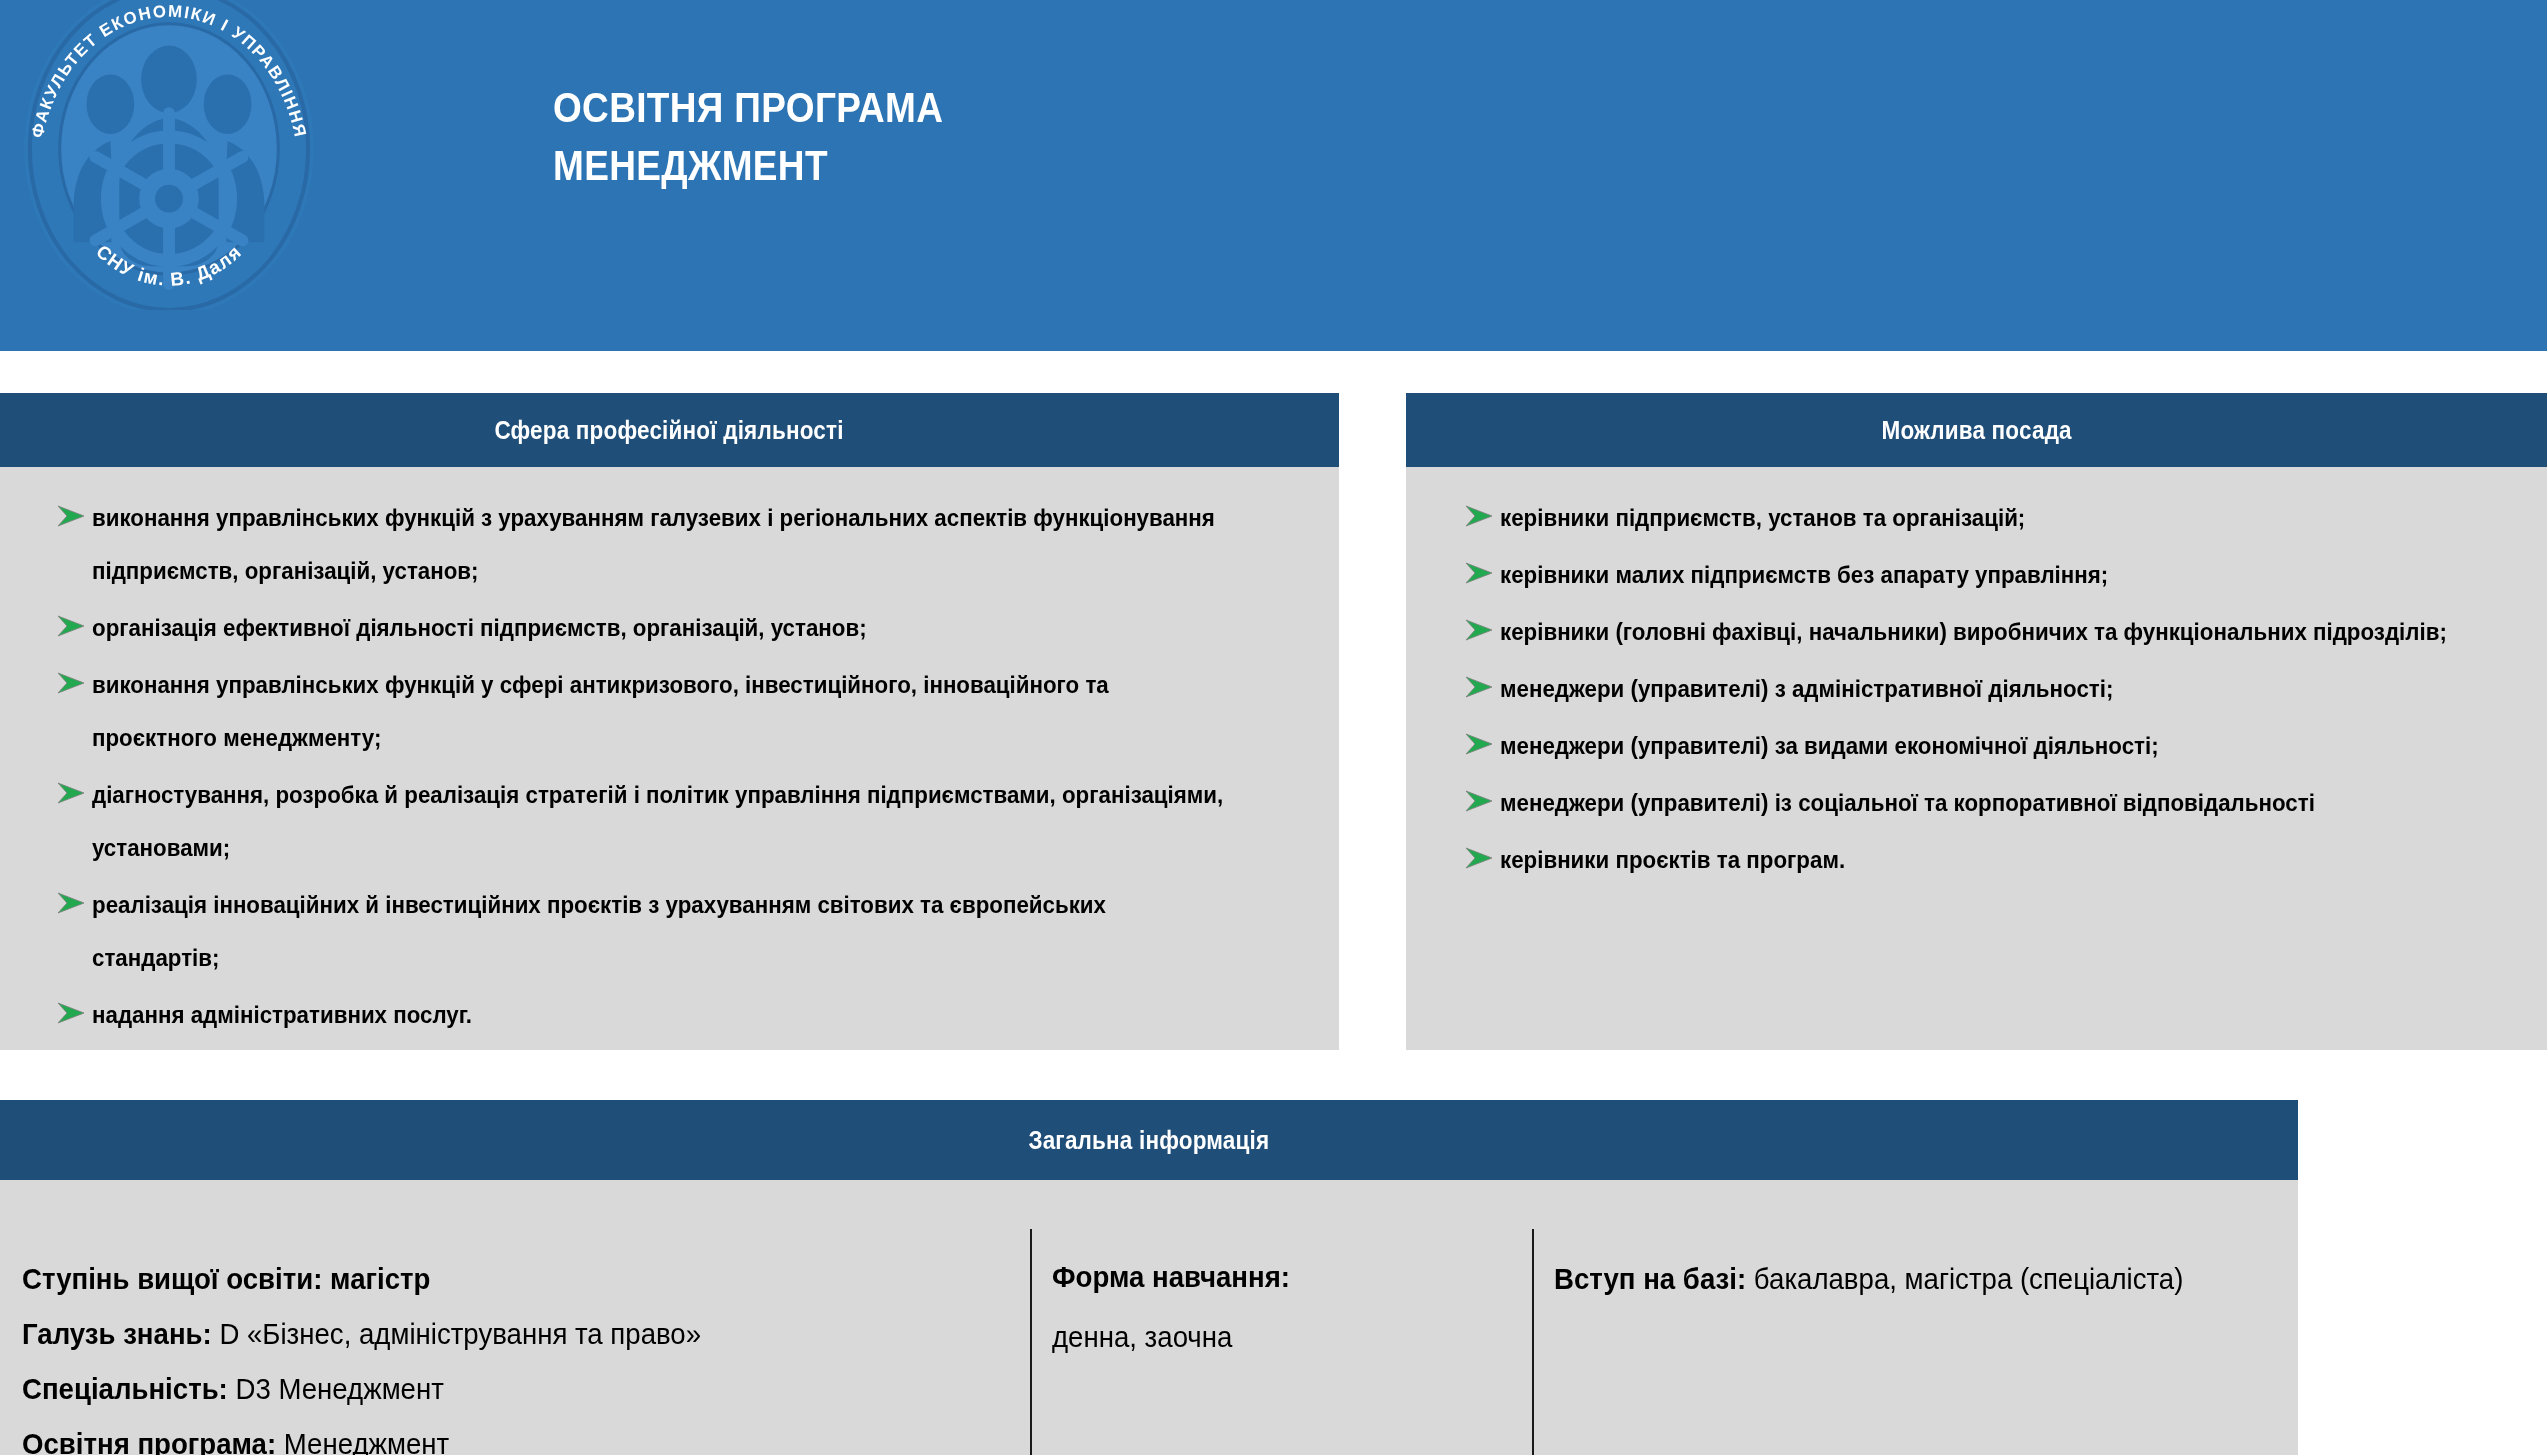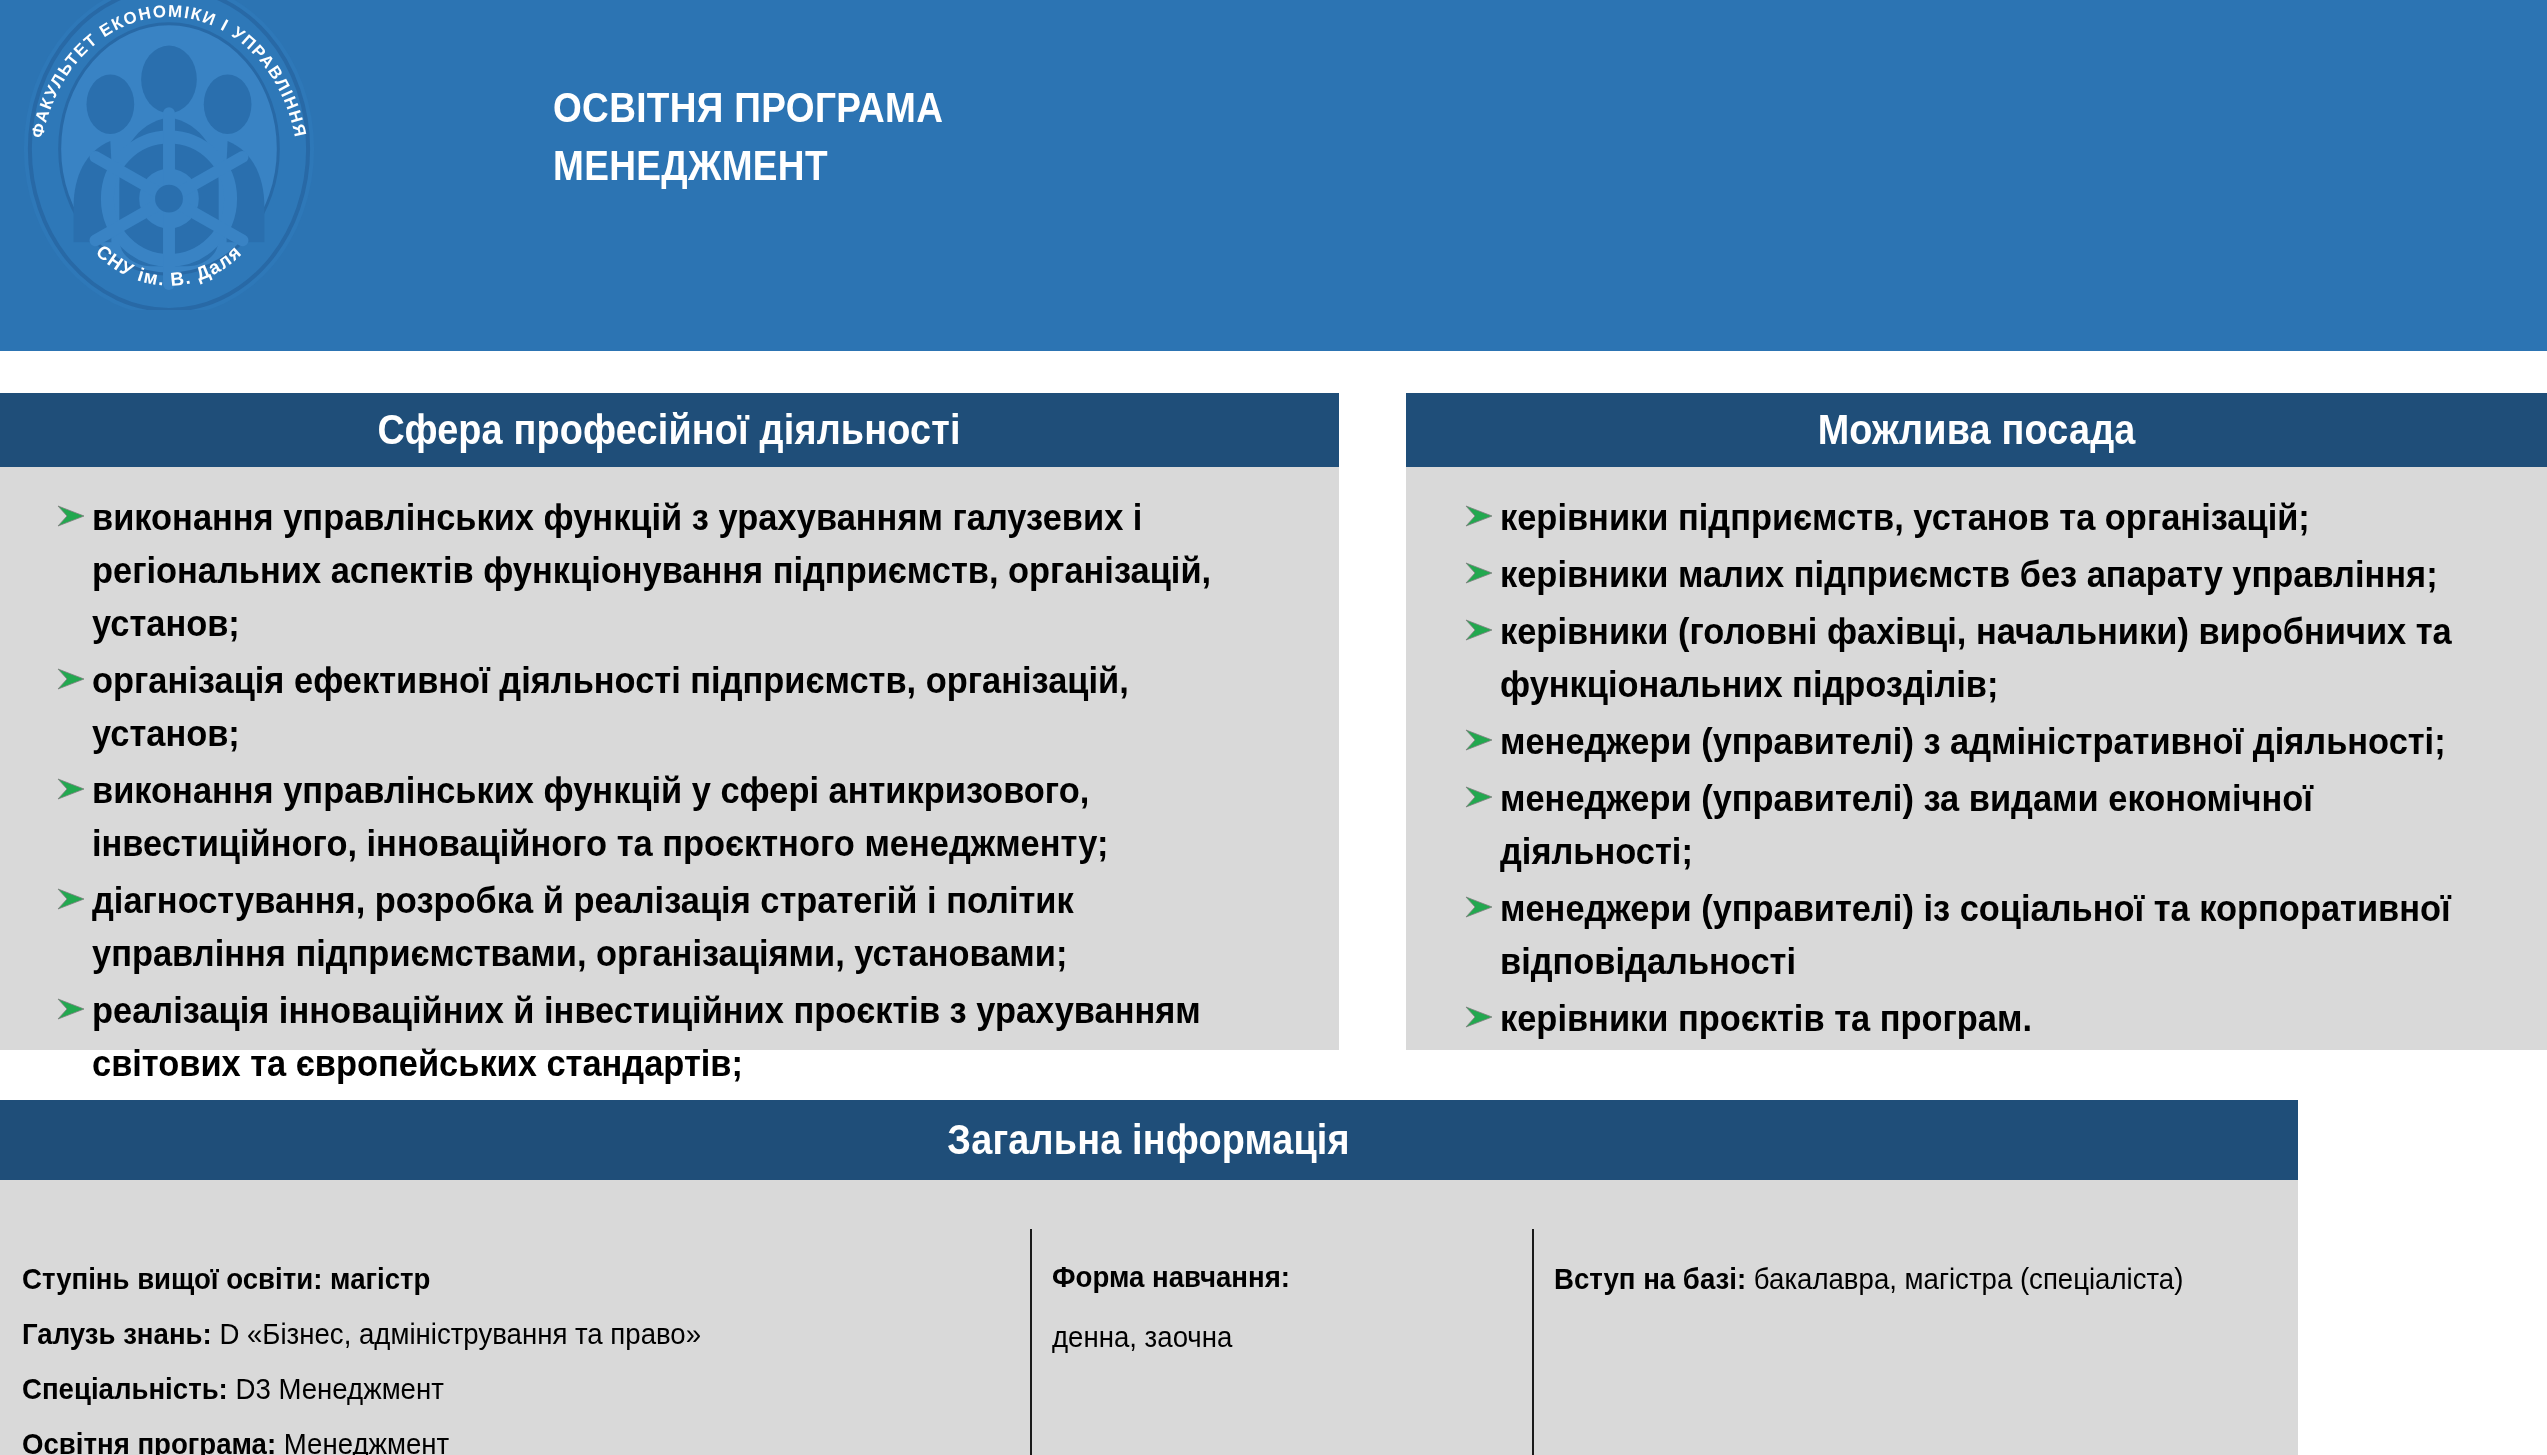--- a/index.html
+++ b/index.html
@@ -59,21 +59,21 @@
     background: #D9D9D9;
   }
   .panel-head {
     background: #1F4E79;
     color: #ffffff;
     display: flex;
     align-items: center;
     justify-content: center;
     height: 74px;
     font-weight: bold;
-    font-size: 42px;
+    font-size: 25px;
     letter-spacing: 0.2px;
   }
   .panel-head span {
     transform: scaleX(0.90);
     transform-origin: center center;
     display: inline-block;
     white-space: nowrap;
   }
   .panel-body {
     padding: 24px 18px 18px 14px;
@@ -97,21 +97,21 @@
     margin: 0;
     padding: 0;
   }
   ul.bullets > li {
     position: relative;
     padding-left: 78px;
     margin-bottom: 4px;
     color: #000000;
     font-family: "Liberation Sans Narrow", "Liberation Sans", sans-serif;
     font-weight: bold;
-    font-size: 37px;
+    font-size: 24px;
     line-height: 53px;
     letter-spacing: 0px;
   }
   ul.bullets > li .btxt {
     display: inline-block;
     transform: scaleX(0.93);
     transform-origin: left top;
   }
   .arrow-bullet {
     position: absolute;

